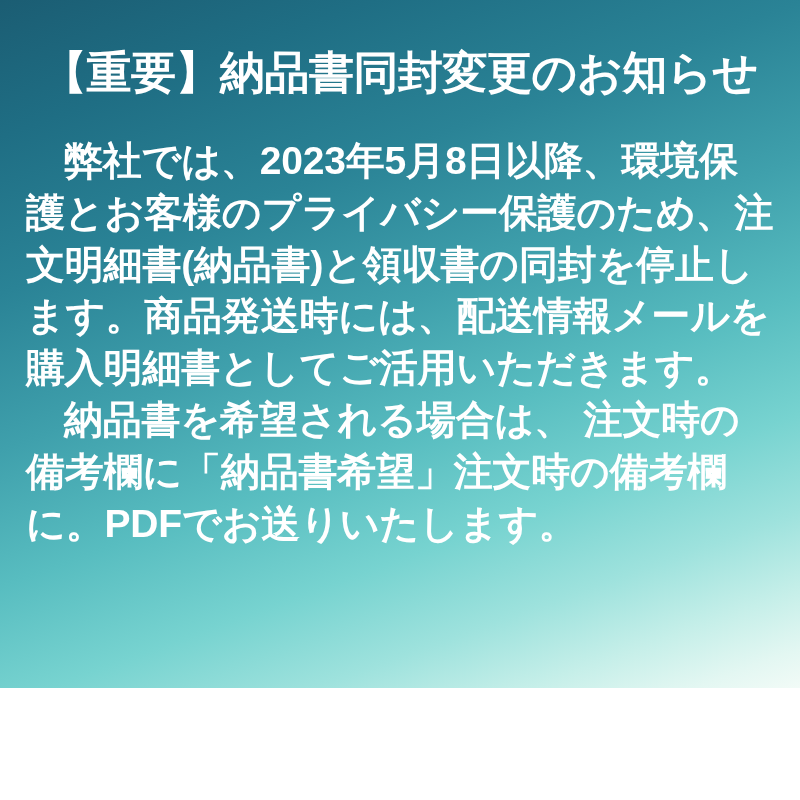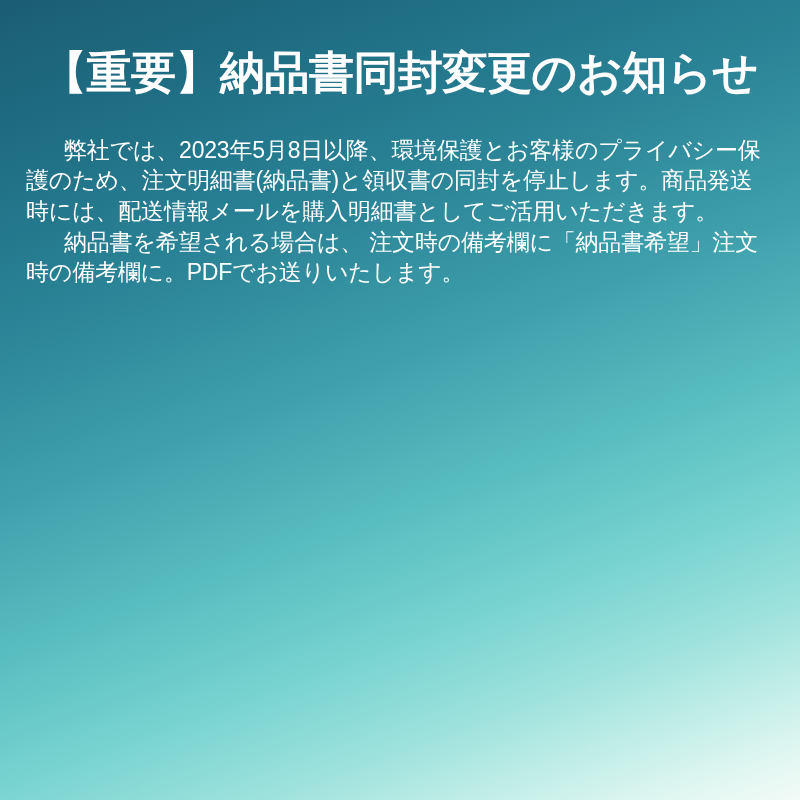--- a/index.html
+++ b/index.html
@@ -8,21 +8,21 @@
   }
   body {
     width: 800px;
     height: 800px;
     overflow: hidden;
     font-family: "Liberation Sans", "DejaVu Sans", sans-serif;
   }
   .notice-card {
     position: relative;
     width: 800px;
-    height: 800px;
+    height: 688px;
     box-sizing: border-box;
     background: linear-gradient(160deg,
         #1b5d73 0%,
         #1f6e84 14%,
         #2a8396 30%,
         #3fa0ac 46%,
         #58bdc0 60%,
         #77d3d0 72%,
         #9ee2dd 82%,
         #c6efe9 90%,
@@ -36,23 +36,23 @@
   .notice-title {
     font-size: 45px;
     font-weight: 700;
     line-height: 1.22;
     letter-spacing: -0.5px;
     text-align: center;
     margin: 0 0 34px 0;
     white-space: nowrap;
   }
   .notice-body {
-    font-size: 23px;
+    font-size: 39px;
     line-height: 1.33;
-    font-weight: 400;
+    font-weight: 700;
     letter-spacing: -0.2px;
   }
   .para {
     margin: 0 0 0 0;
     text-align: left;
     text-indent: 0;
   }
   .para.indent {
     text-indent: 38px;
   }

